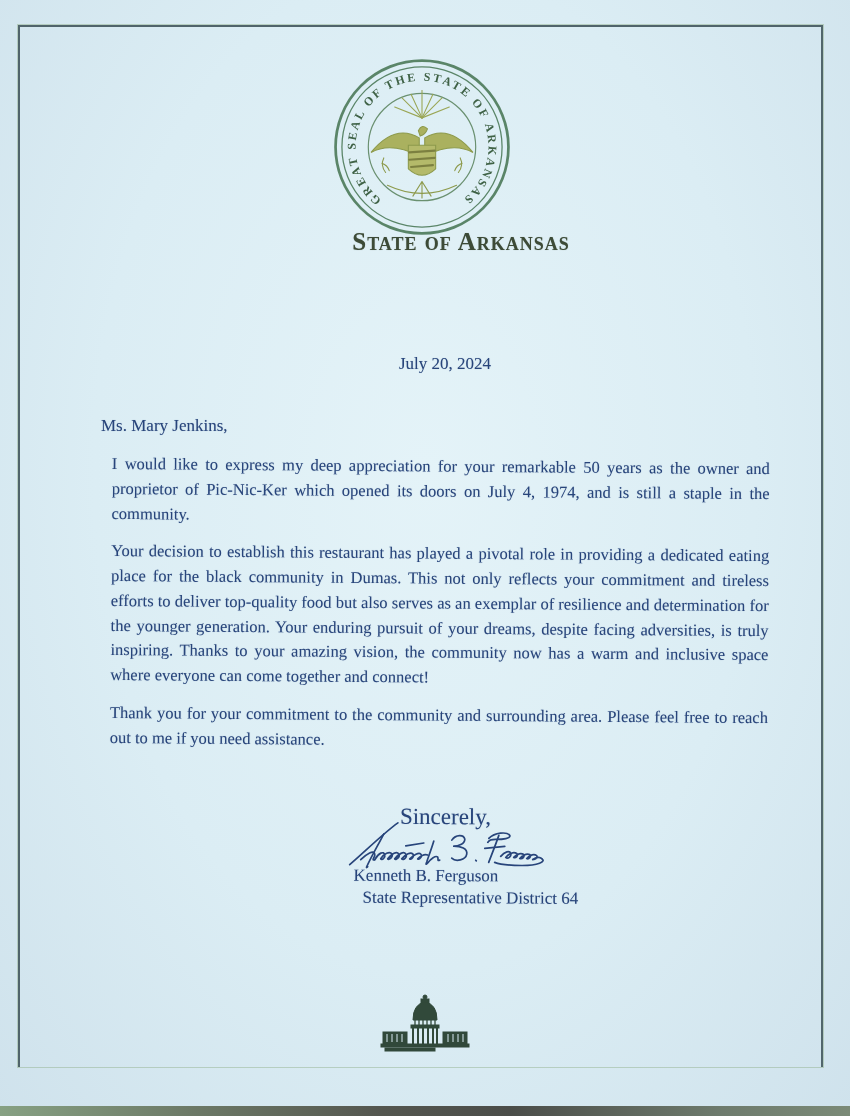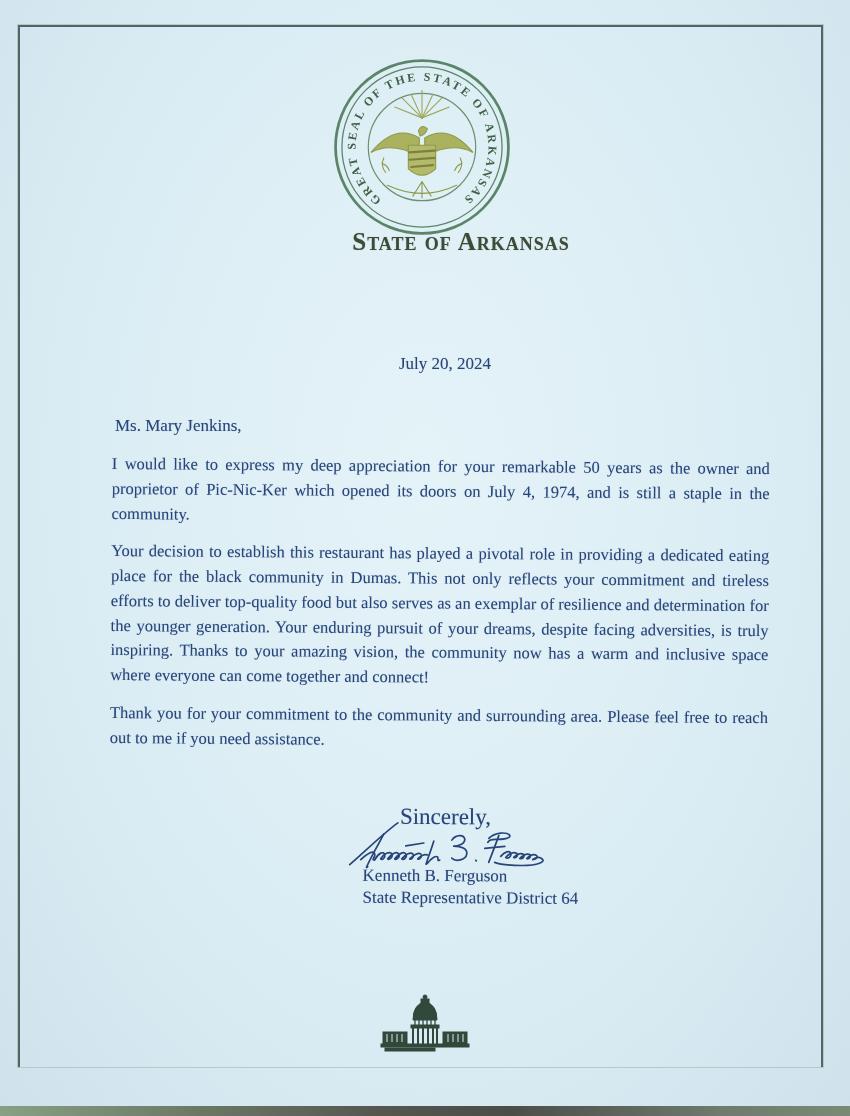--- a/index.html
+++ b/index.html
@@ -22,31 +22,31 @@
   .seal{
     position:absolute; top:56px; left:calc(50% - 94px); width:182px; height:182px;
   }
   .org-line{ position:absolute; left:0; width:100%; text-align:center;
     font-variant:small-caps; font-weight:700; letter-spacing:1px; line-height:1.05;padding-left:36px;}
   .org-line1{ top:229px; font-size:25px; color:#3d4b37; text-shadow:0 0 1px rgba(61,75,55,0.35);}
   .org-line2{ top:255px; font-size:25px; color:#657430; text-shadow:0 0 1px rgba(101,116,48,0.35);}
   .ink{ color:#28457b; text-shadow:0 0 1px rgba(40,69,123,0.30); }
   .date-line{ position:absolute; top:354px; left:0; width:100%; text-align:center;
     font-size:17px; transform:translateX(20px);}
-  .salutation{ position:absolute; top:416px; left:115px; font-size:17px; }
+  .salutation{ position:absolute; top:416px; left:101px; font-size:17px; }
   .letter-body{
     position:absolute; top:452px; left:112px; width:658px;
     font-size:16.5px; line-height:1.5; text-align:justify;
     transform:rotate(0.45deg); transform-origin:0 0;
   }
   .letter-body p{ margin:0 0 13px 0; }
   .closing-block{ position:absolute; top:804px; left:0; width:100%; transform:rotate(0.3deg); }
   .closing{ position:absolute; top:0; left:400px; font-size:23px; }
   .signature-svg{ position:absolute; top:13px; left:348px; width:218px; height:56px; }
-  .sig-name{ position:absolute; top:62px; left:363px; font-size:17px; }
+  .sig-name{ position:absolute; top:62px; left:354px; font-size:17px; }
   .sig-title{ position:absolute; top:84px; left:363px; font-size:17px; }
   .capitol{ position:absolute; top:992px; left:calc(50% - 52px); width:104px; height:62px; }
   .bottom-band{
     position:absolute; left:0; bottom:0; width:100%; height:10px;
     background:linear-gradient(to right,#87a183 0%,#6d7a67 22%,#54564f 45%,#4b4d49 60%,#6e7b6d 85%,#7b8a77 100%);
   }
 </style>
 </head>
 <body>
 

